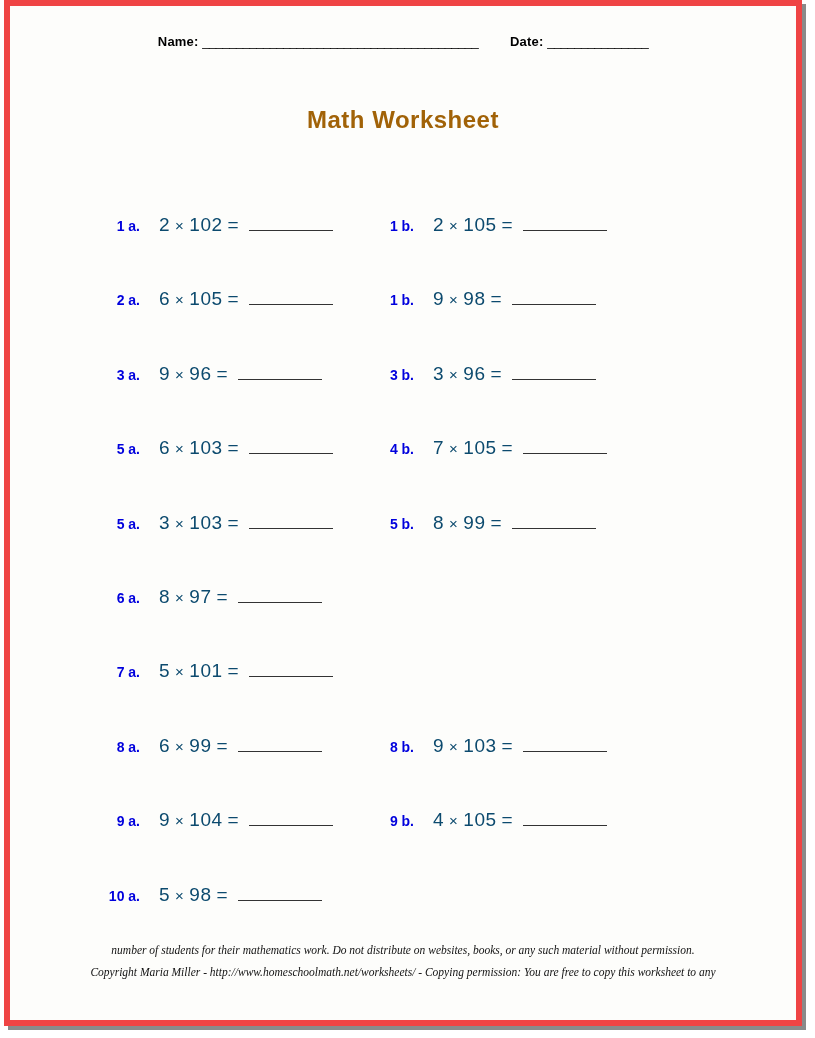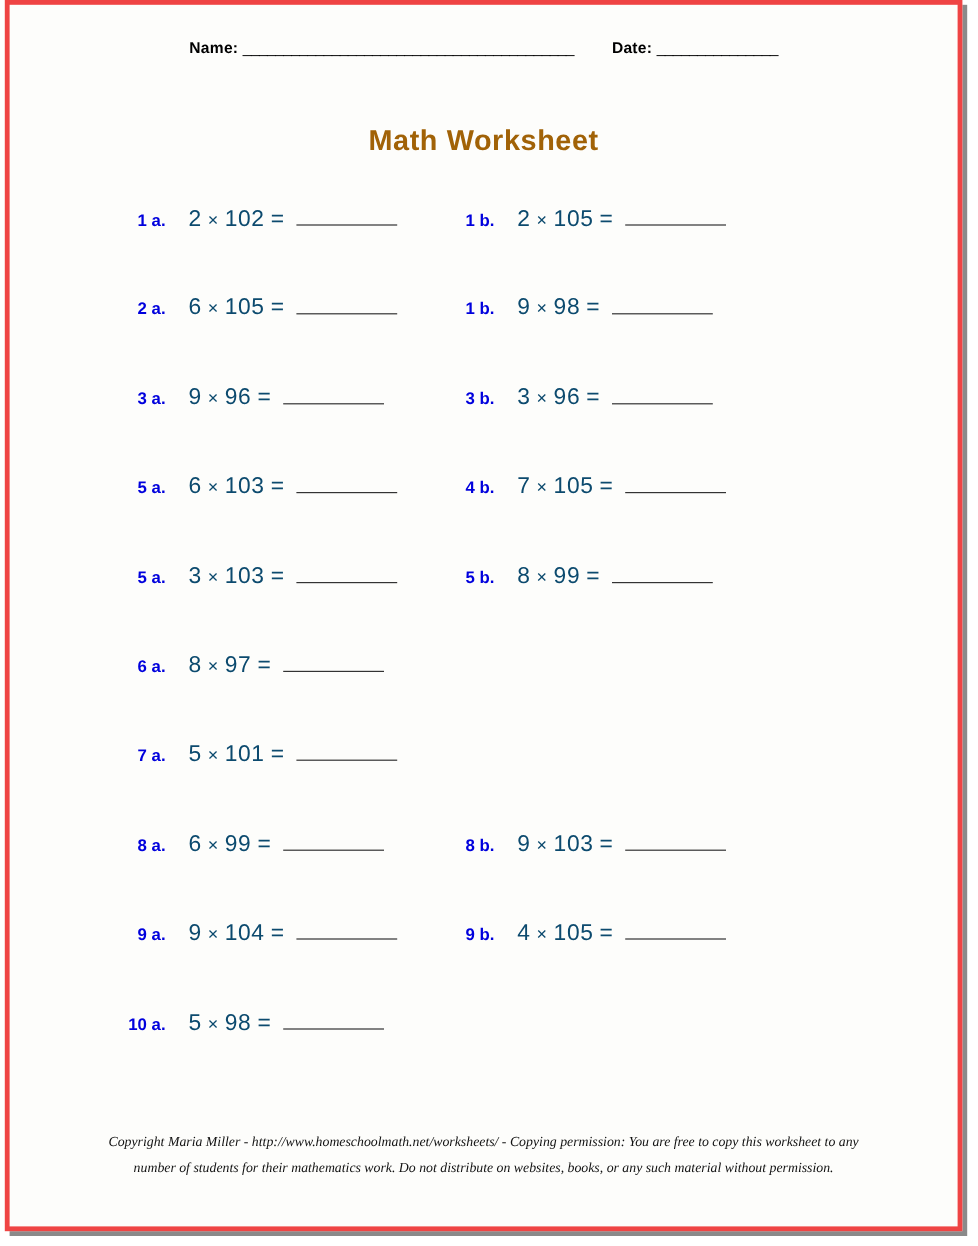--- a/index.html
+++ b/index.html
@@ -22,21 +22,21 @@
     height: 1026px;
     background: #8a8a8a;
   }
   .page {
     position: absolute;
     left: 4px;
     top: 0px;
     width: 798px;
     height: 1026px;
     background: #fdfdfb;
-    border: 4px solid #ef4444;
+    border: 6px solid #ef4444;
     box-sizing: border-box;
   }
   .header-line {
     position: absolute;
     top: 28px;
     left: 0;
     width: 100%;
     text-align: center;
     font-family: "Liberation Sans", sans-serif;
     font-weight: bold;
@@ -74,20 +74,21 @@
     width: 100%;
   }
   .row {
     display: flex;
     height: 74.4px;
     align-items: flex-start;
   }
   .cell {
     display: flex;
     align-items: baseline;
+    margin-top: 40px;
   }
   .cell-a {
     width: 330px;
     padding-left: 84px;
     box-sizing: border-box;
   }
   .cell-b {
     width: 360px;
     padding-left: 28px;
     box-sizing: border-box;
@@ -256,17 +257,17 @@
     <div class="row">
       <div class="cell cell-a">
         <span class="label">10 a.</span>
         <span class="expr"><span class="num">5</span><span class="op">×</span><span class="num">98</span><span class="eq">=</span><span class="blank"></span></span>
       </div>
     </div>
 
   </div>
 
   <div class="footer">
+    <div>number of students for their mathematics work. Do not distribute on websites, books, or any such material without permission.</div>
     <div>Copyright Maria Miller - http://www.homeschoolmath.net/worksheets/ - Copying permission: You are free to copy this worksheet to any</div>
-    <div>number of students for their mathematics work. Do not distribute on websites, books, or any such material without permission.</div>
   </div>
 
 </div>
 
 </body></html>

